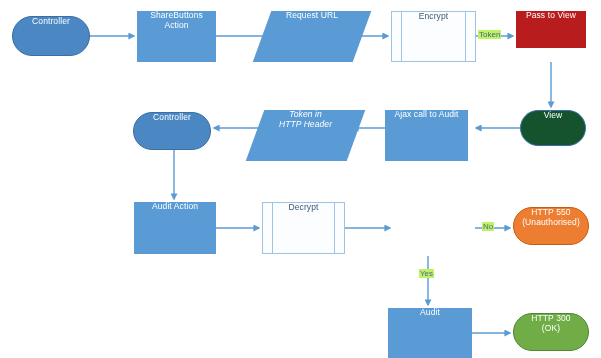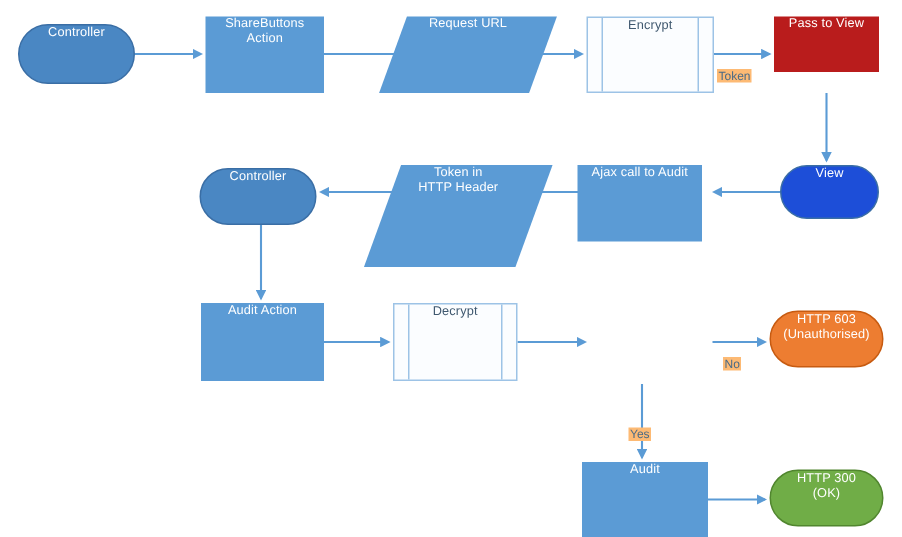--- a/index.html
+++ b/index.html
@@ -92,24 +92,23 @@
     position: absolute;
     top: 0; left: 0;
     width: 601px;
     height: 358px;
     pointer-events: none;
   }
   .edge-label {
     position: absolute;
     font-size: 8px;
     color: #4a6a86;
-    background: #fdba74;
+    background: #bef264;
     padding: 0 1px;
     white-space: nowrap;
-    margin-top: 16px;
   }
 </style>
 </head>
 <body>
 
 <div id="diagram-canvas">
 
   <svg class="edge-layer" viewBox="0 0 601 358" width="601" height="358" xmlns="http://www.w3.org/2000/svg">
     <defs>
       <marker id="arrow-r" viewBox="0 0 10 10" refX="8" refY="5" markerWidth="5" markerHeight="5" orient="auto-start-reverse">
@@ -162,29 +161,29 @@
   <div class="node shape-predefined" style="left:391px; top:11px; width:85px; height:51px;">
     <span class="bar bar-l"></span>
     <span class="bar bar-r"></span>
     <span class="node-label">Encrypt</span>
   </div>
 
   <div class="node shape-process" style="left:516px; top:11px; width:70px; height:37px; background:#b91c1c;">
     <span class="node-label">Pass to View</span>
   </div>
 
-  <div class="node shape-terminator" style="left:520px; top:110px; width:66px; height:36px; background:#1d4ed8; border:1.3px solid #3a6ea5;">
+  <div class="node shape-terminator" style="left:520px; top:110px; width:66px; height:36px; background:#14532d; border:1.3px solid #3a6ea5;">
     <span class="node-label">View</span>
   </div>
 
   <div class="node shape-process" style="left:385px; top:110px; width:83px; height:51px; background:#5b9bd5;">
     <span class="node-label">Ajax call to Audit</span>
   </div>
 
-  <div class="node shape-data" style="left:255px; top:110px; width:101px; height:68px;">
+  <div class="node shape-data" style="left:255px; top:110px; width:101px; height:51px;font-style:italic;">
     <span class="skew-bg" style="background:#5b9bd5;"></span>
     <span class="node-label">Token in
 HTTP Header</span>
   </div>
 
   <div class="node shape-terminator" style="left:133px; top:112px; width:78px; height:38px; background:#4a87c3; border:1.3px solid #3a6ea5;">
     <span class="node-label">Controller</span>
   </div>
 
   <div class="node shape-process" style="left:134px; top:202px; width:82px; height:52px; background:#5b9bd5;">
@@ -192,21 +191,21 @@
   </div>
 
   <div class="node shape-predefined" style="left:262px; top:202px; width:83px; height:52px;">
     <span class="bar bar-l"></span>
     <span class="bar bar-r"></span>
     <span class="node-label">Decrypt</span>
   </div>
 
 
   <div class="node shape-terminator" style="left:513px; top:207px; width:76px; height:38px; background:#ed7d31; border:1.3px solid #c75b11;">
-    <span class="node-label">HTTP 603
+    <span class="node-label">HTTP 550
 (Unauthorised)</span>
   </div>
 
   <div class="node shape-process" style="left:388px; top:308px; width:84px; height:50px; background:#5b9bd5;">
     <span class="node-label">Audit</span>
   </div>
 
   <div class="node shape-terminator" style="left:513px; top:313px; width:76px; height:38px; background:#70ad47; border:1.3px solid #51862f;">
     <span class="node-label">HTTP 300
 (OK)</span>

